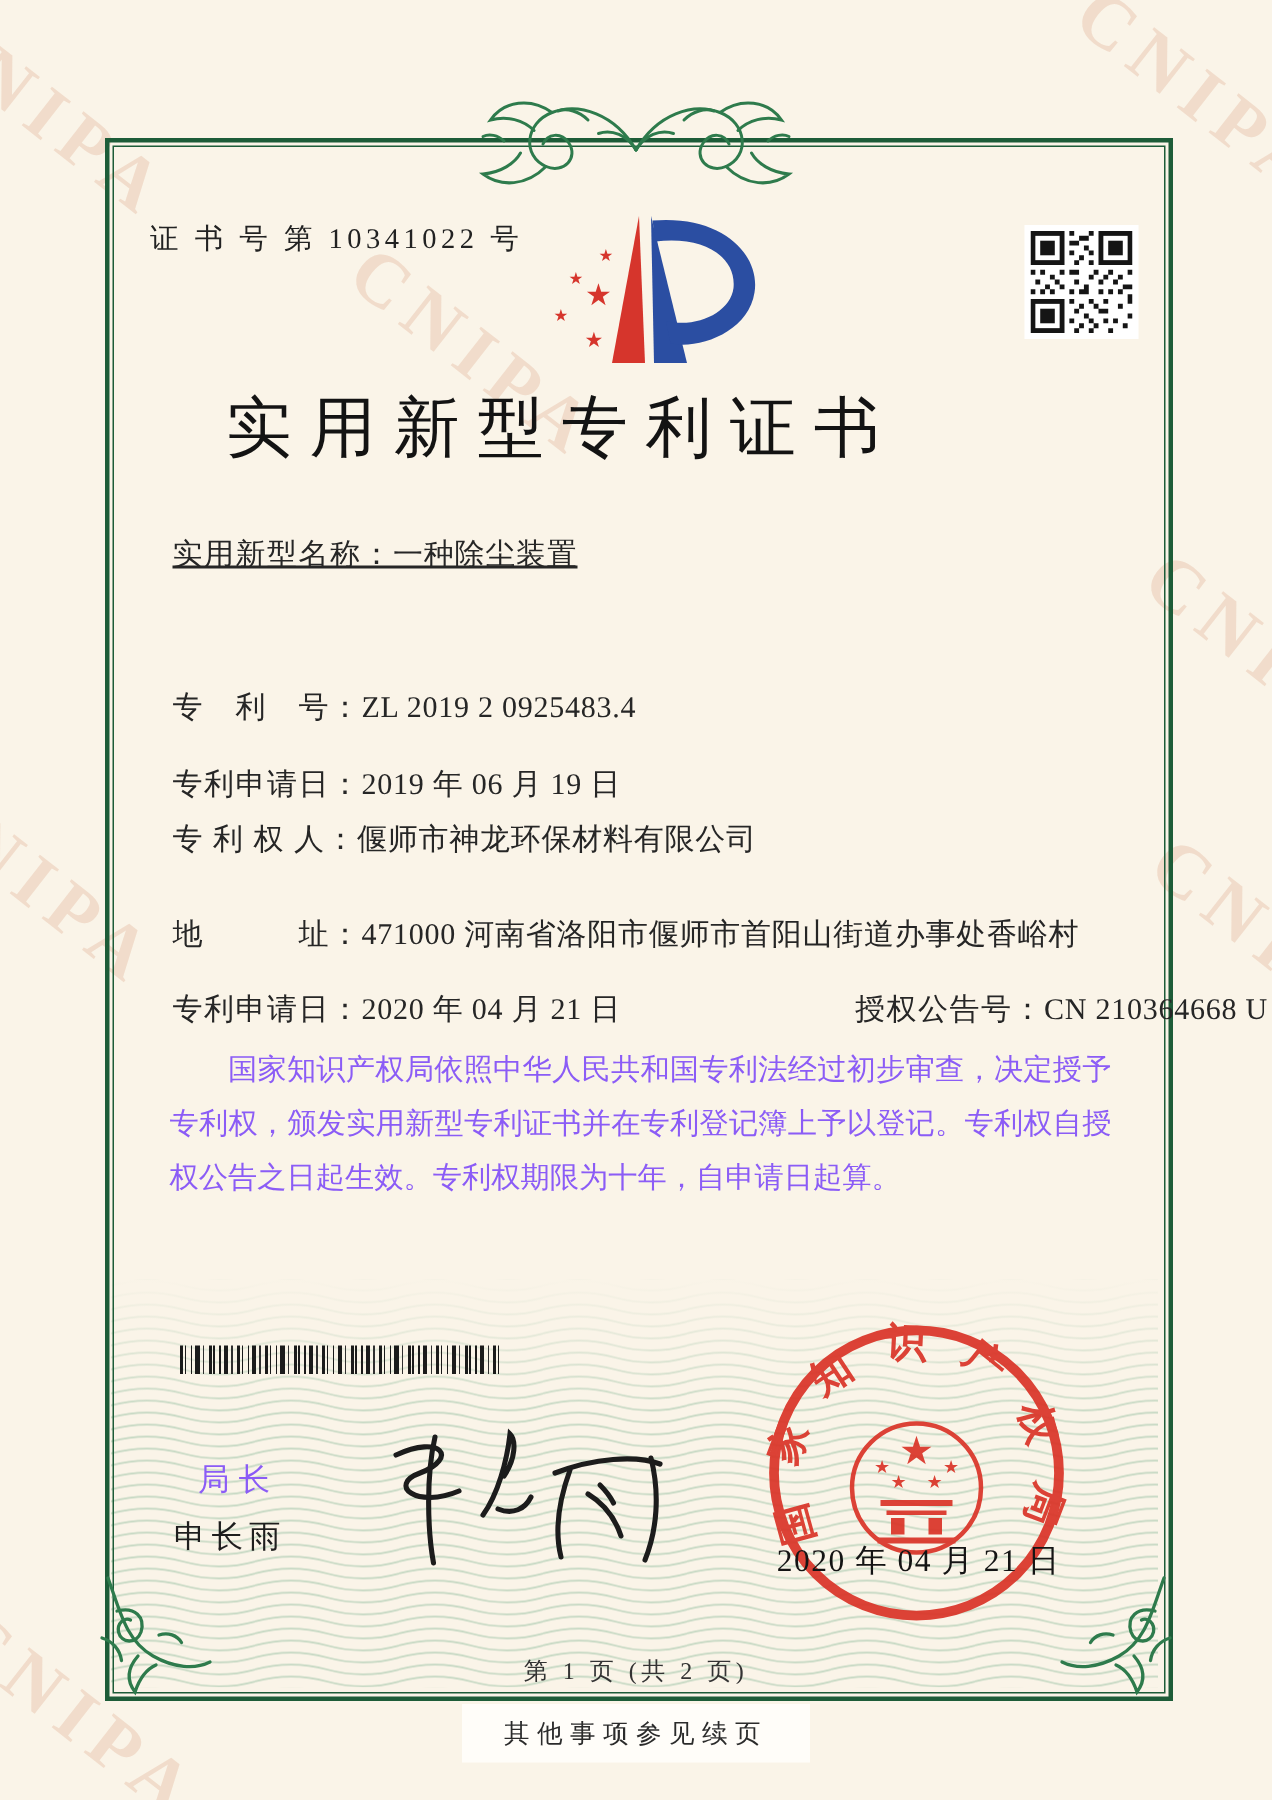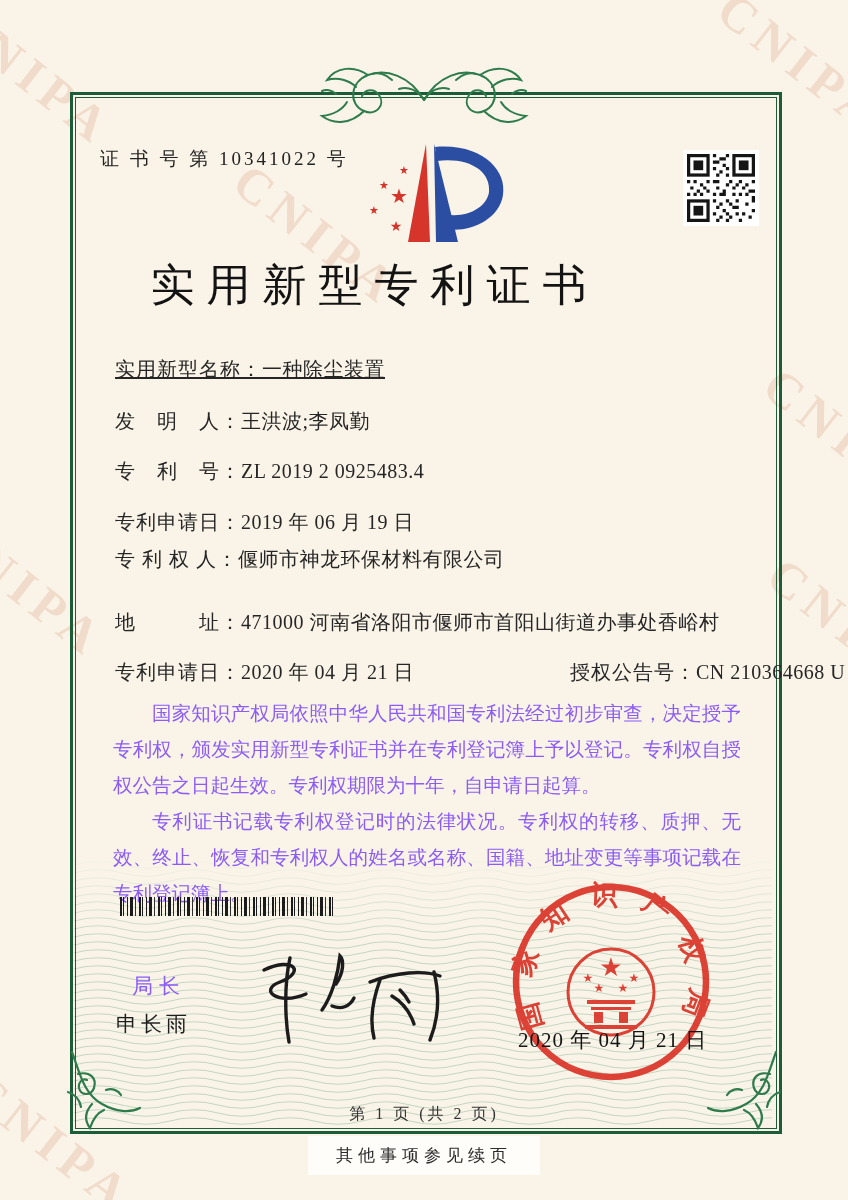--- a/index.html
+++ b/index.html
@@ -158,23 +158,20 @@
       M24,42h3v3h-3z M36,42h3v3h-3z M45,42h3v3h-3z M60,42h3v3h-3z M30,45h3v3h-3z M39,45h3v3h-3z M54,45h3v3h-3z M27,48h3v3h-3z M42,48h6v3h-6z M33,51h3v3h-3z M60,51h3v3h-3z
       M24,54h3v3h-3z M36,54h3v3h-3z M45,54h3v3h-3z M51,54h3v3h-3z M30,57h3v3h-3z M39,57h3v3h-3z M57,57h3v3h-3z M27,60h3v3h-3z M36,60h3v3h-3z M48,60h3v3h-3z"></path>
     </svg>
   </div>
 
   <div class="title">实用新型专利证书</div>
 
   <div class="row" style="top:356px;text-decoration:underline;">
     <span class="lab">实用新型名称：</span><span class="val">一种除尘装置</span>
   </div>
-  <div class="row" style="top:408px;">
-    <span class="lab">发　明　人：</span><span class="val">王洪波;李凤勤</span>
-  </div>
   <div class="row" style="top:458px;text-align:right;">
     <span class="lab">专　利　号：</span><span class="val">ZL 2019 2 0925483.4</span>
   </div>
   <div class="row" style="top:509px;">
     <span class="lab">专利申请日：</span><span class="val">2019 年 06 月 19 日</span>
   </div>
   <div class="row" style="top:546px;">
     <span class="lab">专 利 权 人：</span><span class="val">偃师市神龙环保材料有限公司</span>
   </div>
   <div class="row" style="top:609px;">
@@ -182,21 +179,20 @@
   </div>
   <div class="row" style="top:659px;">
     <span class="lab">专利申请日：</span><span class="val">2020 年 04 月 21 日</span>
     <span class="grant-no">
       <span class="lab">授权公告号：</span><span class="val">CN 210364668 U</span>
     </span>
   </div>
 
   <div class="body-text">
     <p>国家知识产权局依照中华人民共和国专利法经过初步审查，决定授予专利权，颁发实用新型专利证书并在专利登记簿上予以登记。专利权自授权公告之日起生效。专利权期限为十年，自申请日起算。</p>
-    <p>专利证书记载专利权登记时的法律状况。专利权的转移、质押、无效、终止、恢复和专利权人的姓名或名称、国籍、地址变更等事项记载在专利登记簿上。</p>
   </div>
 
   <div class="barcode"></div>
 
   <div class="sig-title">局长</div>
   <div class="sig-name">申长雨</div>
   <svg class="sig-script" viewBox="0 0 230 105">
     <g fill="none" stroke="#1c1c1c" stroke-width="3.4" stroke-linecap="round">
       <path d="M58,14 C52,40 53,76 57,98"></path>
       <path d="M32,26 C62,12 74,28 48,38 C26,46 46,62 74,50"></path>

